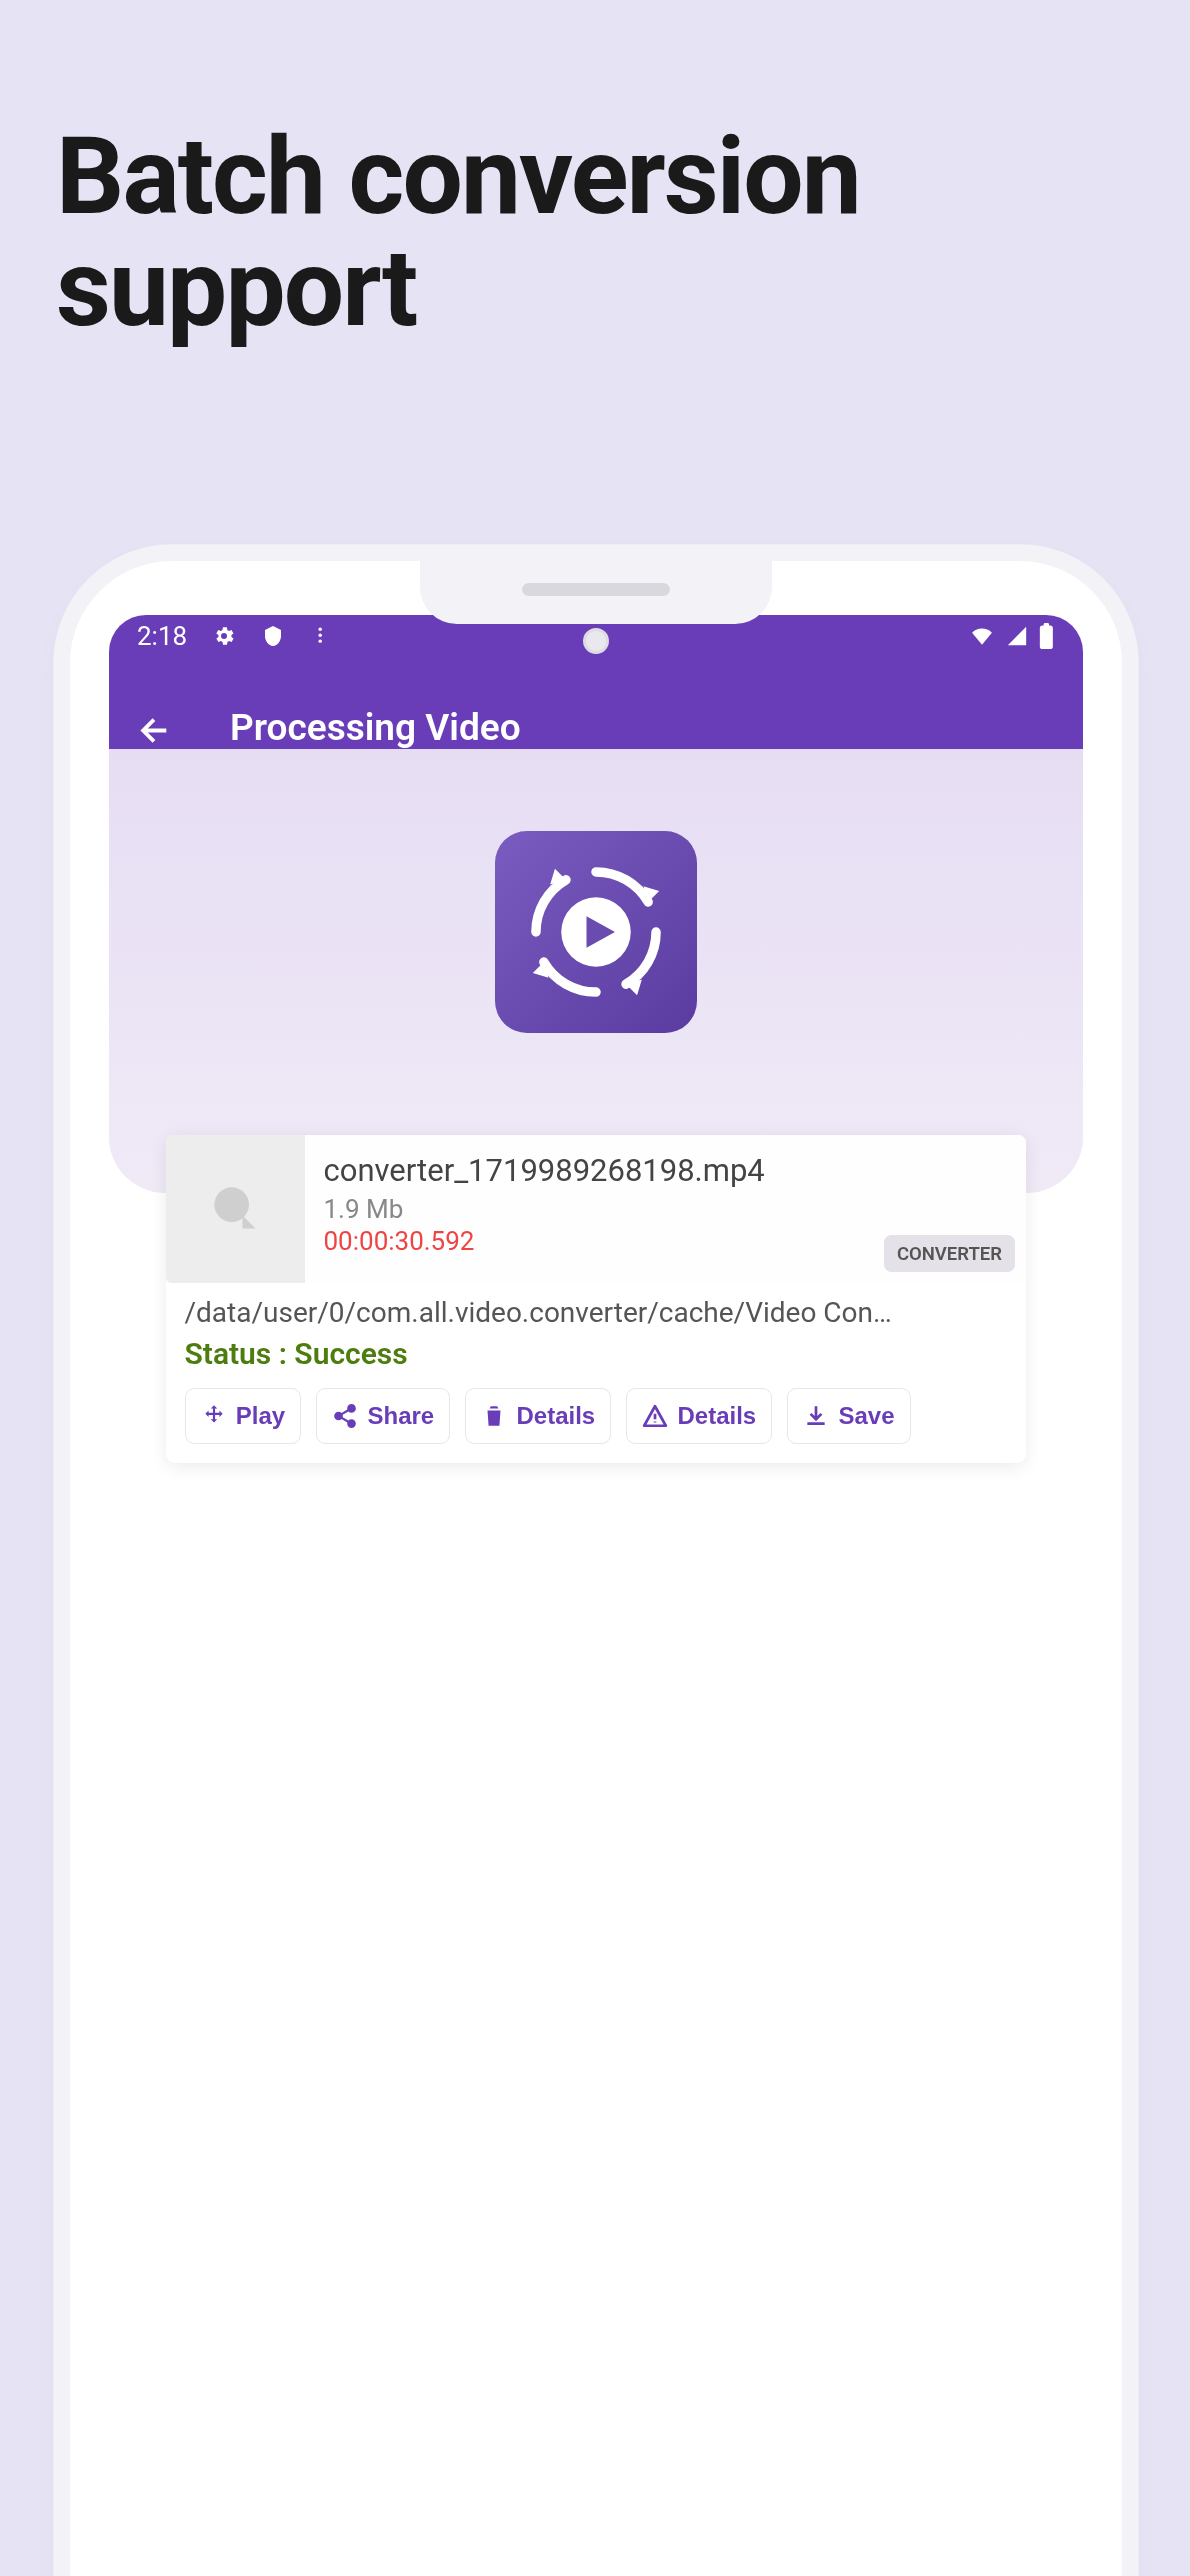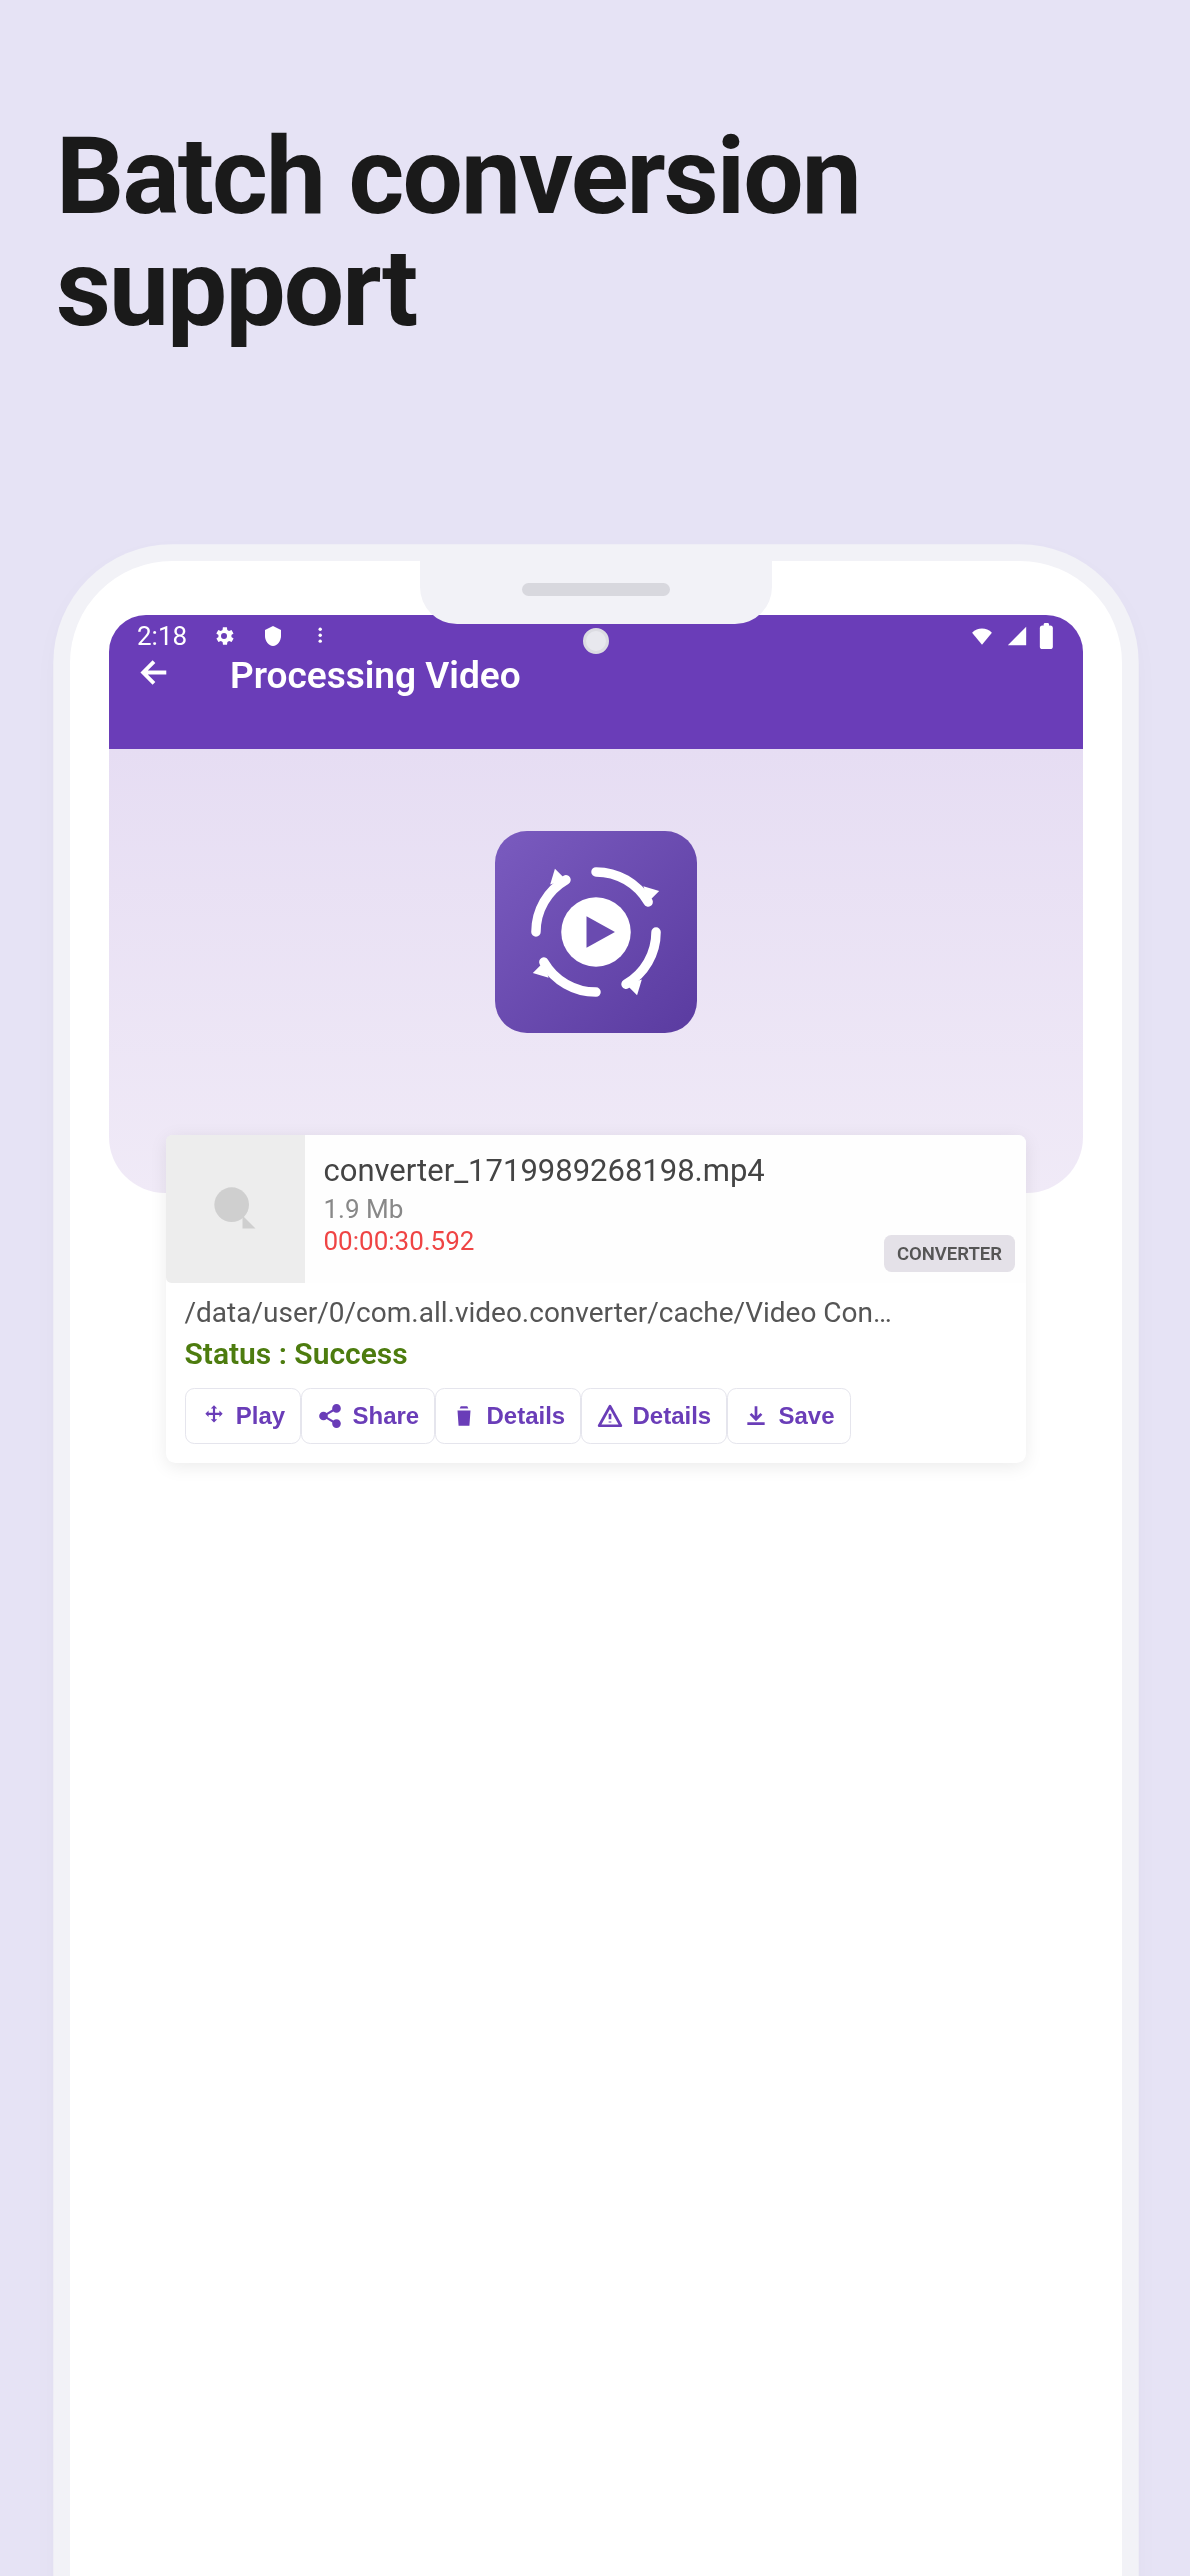--- a/index.html
+++ b/index.html
@@ -93,21 +93,21 @@
   gap: 9.3px;
 }
 .app-bar {
   position: absolute;
   top: 93px;
   left: 39px;
   right: 39px;
   height: 95px;
   background: #6a3db8;
   display: flex;
-  align-items: flex-start;
+  align-items: flex-end;
   padding: 0 28px;
   color: #fff;
   z-index: 4;
 }
 .back-arrow {
   width: 37px;
   height: 37px;
   margin-right: 56px;
 }
 .app-title {
@@ -214,20 +214,21 @@
   text-overflow: ellipsis;
 }
 .status-line {
   font-size: 30px;
   color: #4d7c0f;
   font-weight: 600;
   padding: 3.7px 18.5px 16.7px 18.5px;
 }
 .actions {
   display: flex;
+  gap: 15px;
   padding: 0 18.5px;
   flex-wrap: nowrap;
 }
 .action-btn {
   display: flex;
   align-items: center;
   gap: 9.3px;
   border: 1.9px solid #e5e5ed;
   background: #fff;
   color: #6a3db8;

